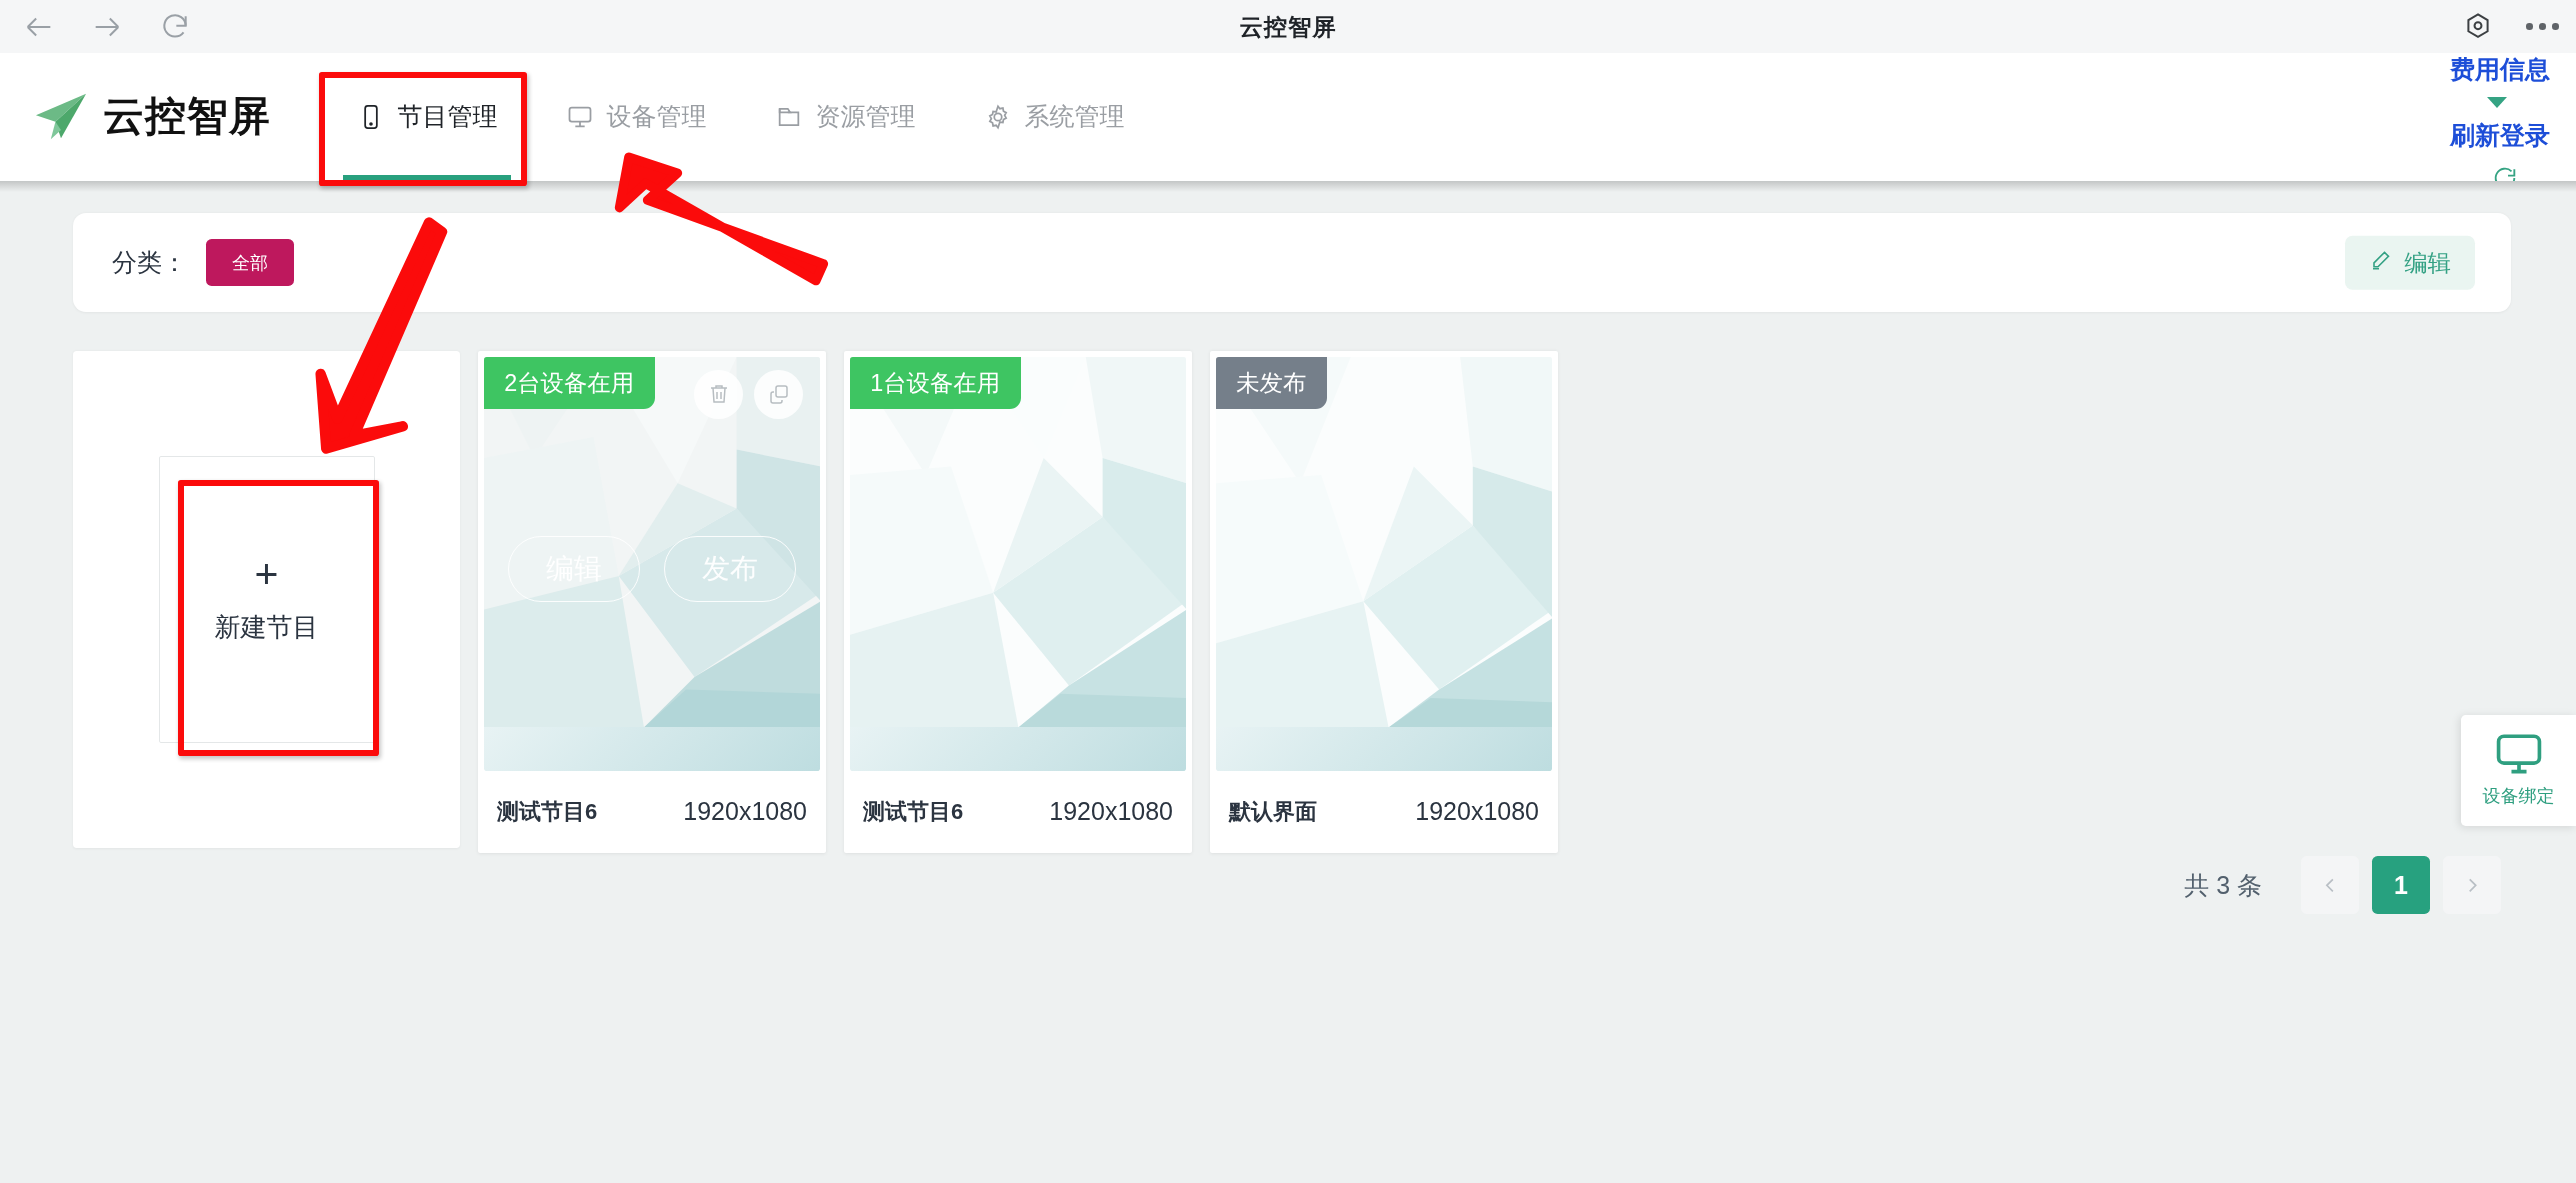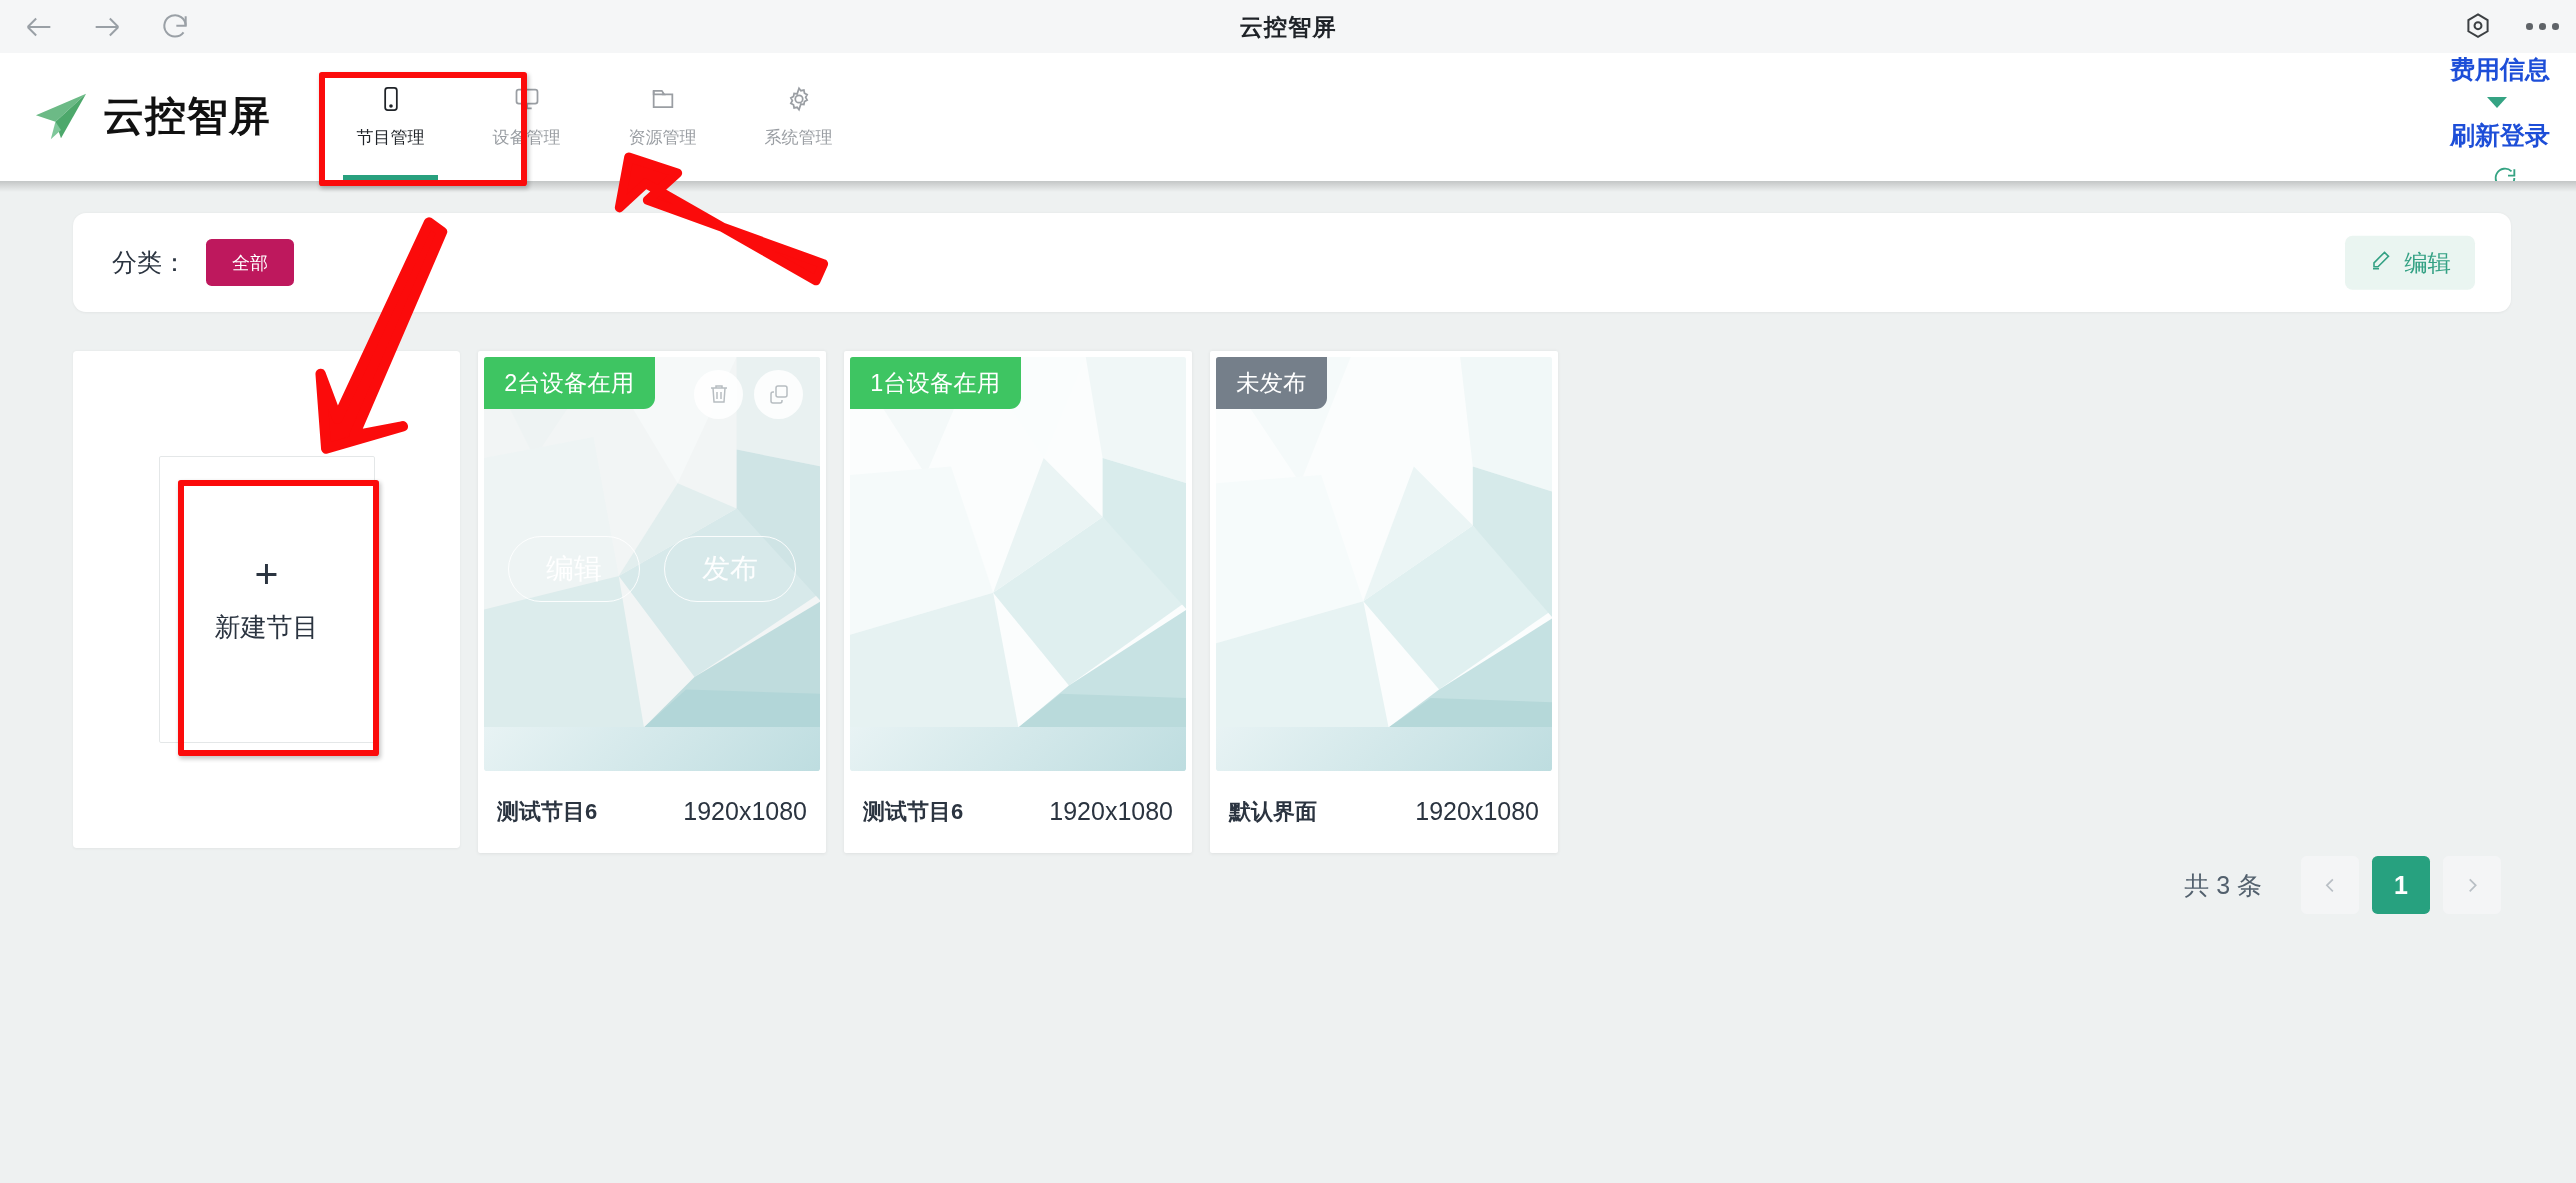--- a/index.html
+++ b/index.html
@@ -43,21 +43,21 @@
     display: flex; align-items: center;
   }
   .brand { display: flex; align-items: center; margin-left: 32px; gap: 13px; }
   .brand-logo { width: 58px; height: 52px; }
   .brand-name { font-size: 41px; font-weight: 700; color: #111; letter-spacing: 0.9px; }
 
   .nav { display: flex; align-items: flex-end; margin-left: 52px; height: 127px; }
   .nav-item {
     position: relative; height: 127px;
     display: flex; align-items: center; justify-content: center; gap: 13px;
-    padding: 0 34px; color: #9a9ea3; font-size: 17px; cursor: pointer; flex-direction: column;
+    padding: 0 34px; color: #9a9ea3; font-size: 25px; cursor: pointer;
   }
   .nav-item .nav-ico { display:flex; align-items:center; }
   .nav-item.active { color: #1f2328; }
   .nav-item.active::after {
     content: ""; position: absolute; left: 20.6px; right: 20.6px; bottom: 0;
     height: 4.7px; background: #28a07e;
   }
 
   .header-right {
     position: absolute; right: 26px; top: 0; height: 127px;
@@ -419,20 +419,29 @@
         </svg>
     </div>
     <div class="pg active">1</div>
     <div class="pg">
       <svg width="20.6" height="20.6" viewBox="0 0 24 24" fill="none" stroke="currentColor" stroke-width="2">
           <path d="M9 5l7 7-7 7"></path>
         </svg>
     </div>
   </div>
 
+  <div class="float-widget">
+    <span>
+      <svg width="52" height="43" viewBox="0 0 24 20" fill="none" stroke="#2f9f80" stroke-width="1.7">
+        <rect x="2.5" y="1.5" width="19" height="12.5" rx="2.5"></rect>
+          <path d="M12 14v4M8.5 18h7"></path>
+        </svg>
+    </span>
+    <span class="float-widget-label">设备绑定</span>
+  </div>
 
   <div class="anno anno-rect" id="anno-nav-rect"></div>
   <div class="anno anno-rect" id="anno-new-rect"></div>
 
   <svg class="anno" id="anno-arrow-nav" viewBox="0 0 270 170">
     <g fill="#fb0b0b">
       <path d="M260 142 L72 74 L104 45 L52 28 L42 82 L70 56 L252 160 Z" stroke="#fb0b0b" stroke-width="10" stroke-linejoin="round"></path>
     </g>
   </svg>
 

